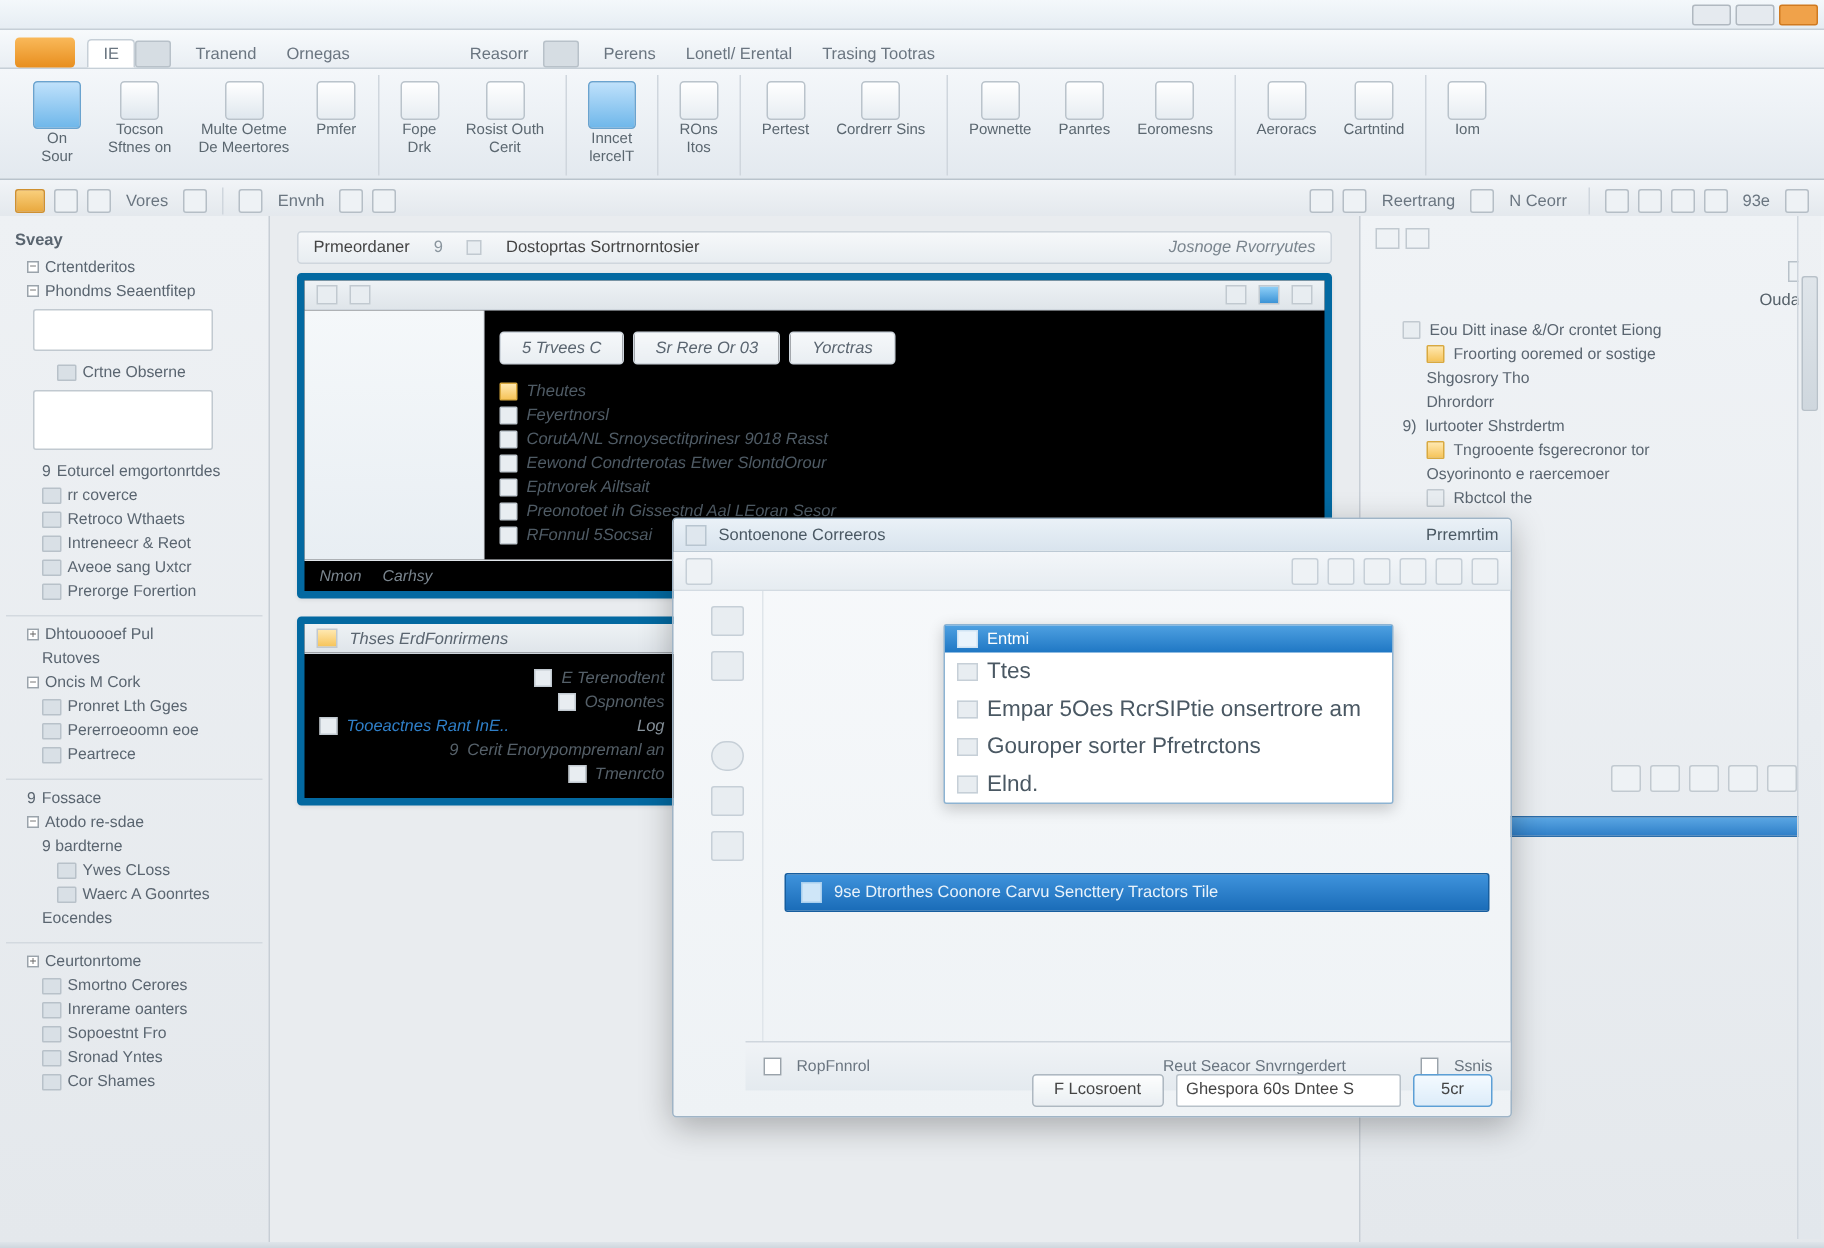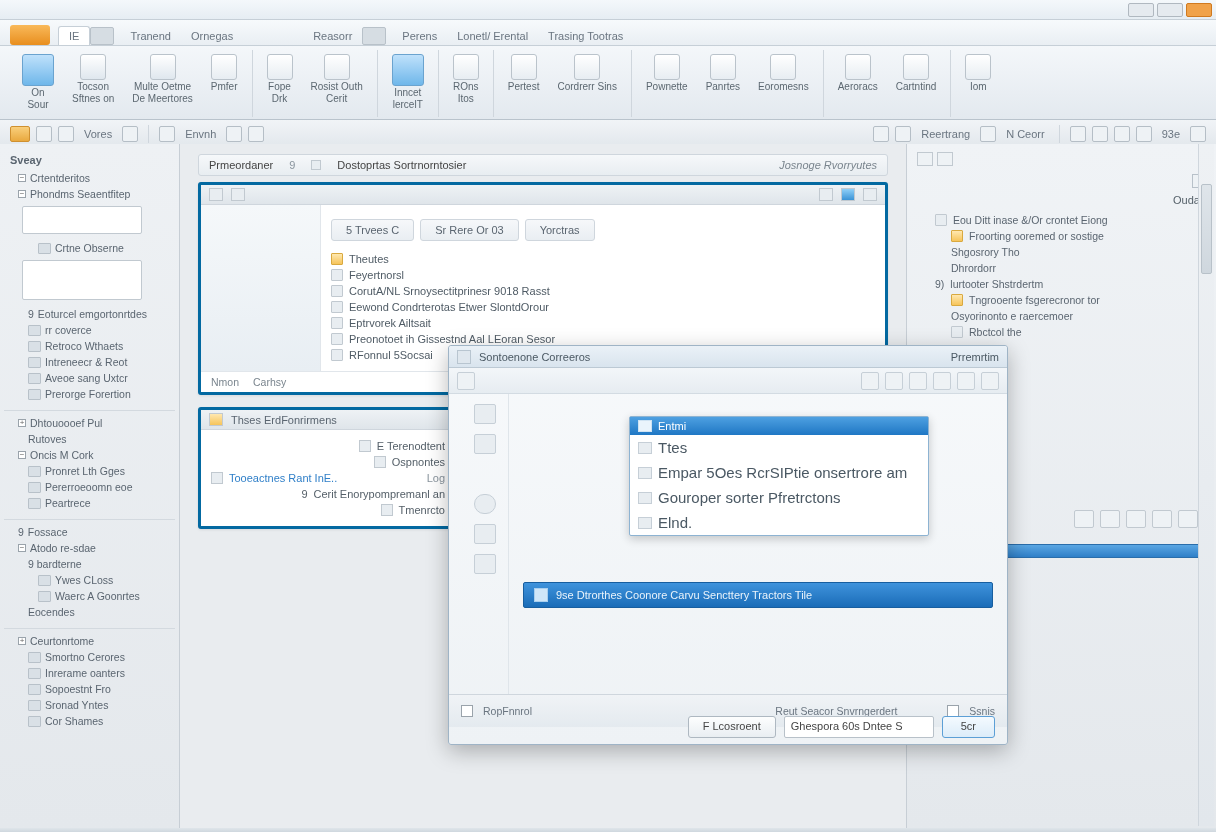--- a/index.html
+++ b/index.html
@@ -56,21 +56,21 @@
 .rightpane .ritem.i2{padding-left:34px;}
 .rightpane .ritem .ric{width:12px;height:12px;background:#e8edf1;border:1px solid #c1c9d0;border-radius:1px;}
 .rightpane .ritem .ric.y{background:linear-gradient(#ffe8b0,#f6c45a);border-color:#d9a93f;}
 
 .rightpane .toolrow{position:absolute;right:18px;bottom:300px;display:flex;gap:6px;}
 .rightpane .toolrow .sq{width:20px;height:18px;background:#eef2f5;border:1px solid #c1c9d0;border-radius:2px;}
 .rightpane .bluestrip{position:absolute;right:14px;bottom:270px;width:290px;height:14px;background:linear-gradient(#5aa6e3,#2f7fc8);border:1px solid #2a6daa;border-radius:2px;}
 
 
 .dochdr{display:flex;gap:16px;align-items:center;background:linear-gradient(#f6f8fa,#e8edf1);border:1px solid #cfd6dd;border-radius:3px;padding:4px 10px;margin-bottom:6px;}
-.docwin{background:#ffffff;border:3px solid #0369a1;border-radius:3px; box-shadow:0 1px 3px rgba(0,0,0,.08); margin-bottom:12px;}
+.docwin{background:#000000;border:5px solid #0369a1;border-radius:3px; box-shadow:0 1px 3px rgba(0,0,0,.08); margin-bottom:12px;font-style:italic;}
 .docwin .dtitle{background:linear-gradient(#eef2f5,#dfe5ea);border-bottom:1px solid #cfd6dd;padding:3px 8px;font-size:11px;color:#5a6570;display:flex;align-items:center;gap:8px;}
 .docwin .dtitle .dic{width:14px;height:13px;background:#e8edf1;border:1px solid #c1c9d0;}
 .docwin .dbody{display:flex;}
 .docwin .thumb{width:120px;min-height:160px;background:linear-gradient(#f5f8fa,#e8eef3);border-right:1px solid #e1e6eb;}
 .docwin .content{flex:1;padding:8px 10px;}
 .tabs3{display:flex;gap:6px;margin:6px 0 10px;}
 .tabs3 .t{padding:4px 14px;background:linear-gradient(#f6f8fa,#e9eef2);border:1px solid #cfd6dd;border-radius:3px;font-size:11px;color:#5a6570;}
 .list li{list-style:none;display:flex;align-items:center;gap:6px;padding:2px 0;font-size:11px;color:#4f5b65;}
 .list .lic{width:12px;height:12px;background:#e8edf1;border:1px solid #c1c9d0;border-radius:1px;}
 .list .lic.y{background:linear-gradient(#ffe8b0,#f6c45a);border-color:#d9a93f;}
@@ -92,21 +92,21 @@
 .modal .mside{width:48px;border-right:1px solid #dfe5ea;display:flex;flex-direction:column;align-items:center;gap:10px;padding-top:10px;}
 .modal .mside .ms{width:22px;height:20px;background:#e8edf1;border:1px solid #c6cfd7;border-radius:2px;}
 .modal .mmain{flex:1;position:relative;padding:10px 14px;}
 .modal .drop{position:absolute;left:120px;top:22px;width:300px;background:#fff;border:1px solid #8db3d2;border-radius:2px;box-shadow:0 3px 10px rgba(0,0,0,.2);}
 .modal .drop .dh{background:linear-gradient(#4ea0e1,#1f77c4);color:#fff;padding:3px 8px;display:flex;align-items:center;gap:6px;font-size:11px;}
 .modal .drop .dh .dhic{width:14px;height:12px;background:#eaf4fc;border:1px solid #cfe3f3;}
 .modal .drop .di{display:flex;align-items:center;gap:6px;padding:4px 8px;font-size:15px;color:#4a5863;}
 .modal .drop .di .diic{width:14px;height:12px;background:#e8edf1;border:1px solid #c6cfd7;}
 .modal .bluebar{position:absolute;left:14px;right:14px;top:188px;height:26px;background:linear-gradient(#3f93dc,#1a6cb8);border:1px solid #175e9f;border-radius:2px;color:#e9f3fb;display:flex;align-items:center;gap:8px;padding:0 10px;font-size:11px;}
 .modal .bluebar .bic{width:14px;height:14px;background:#cfe6f8;border:1px solid #a9cfee;}
-.modal .mfoot{height:33px;border-top:1px solid #cfd6dd;background:linear-gradient(#f0f3f6,#e4eaef);display:flex;align-items:center;gap:10px;padding:0 12px;}
+.modal .mfoot{height:33px;border-top:1px solid #cfd6dd;background:linear-gradient(#f0f3f6,#e4eaef);display:flex;align-items:center;gap:10px;padding:0 12px;margin-left:48px;}
 .modal .mfoot .ff{flex:1;display:flex;align-items:center;gap:10px;}
 .modal .mfoot .flabel{font-size:10.5px;color:#6a7580;}
 .modal .mfoot .fchk{width:12px;height:12px;border:1px solid #9aa3ab;background:#fff;}
 
 .scrollbar{position:absolute;top:144px;right:2px;bottom:6px;width:16px;background:linear-gradient(#eef1f4,#e2e7ec);border-left:1px solid #cfd6dd;}
 .scrollbar .thumb{position:absolute;top:40px;left:2px;right:2px;height:90px;background:linear-gradient(#dfe5ea,#cfd7de);border:1px solid #b8c1c9;border-radius:2px;}
 
 .statusbar{position:absolute;left:0;right:0;bottom:0;height:4px;background:linear-gradient(#dfe5ea,#cfd7de);}
 </style>
 </head>

